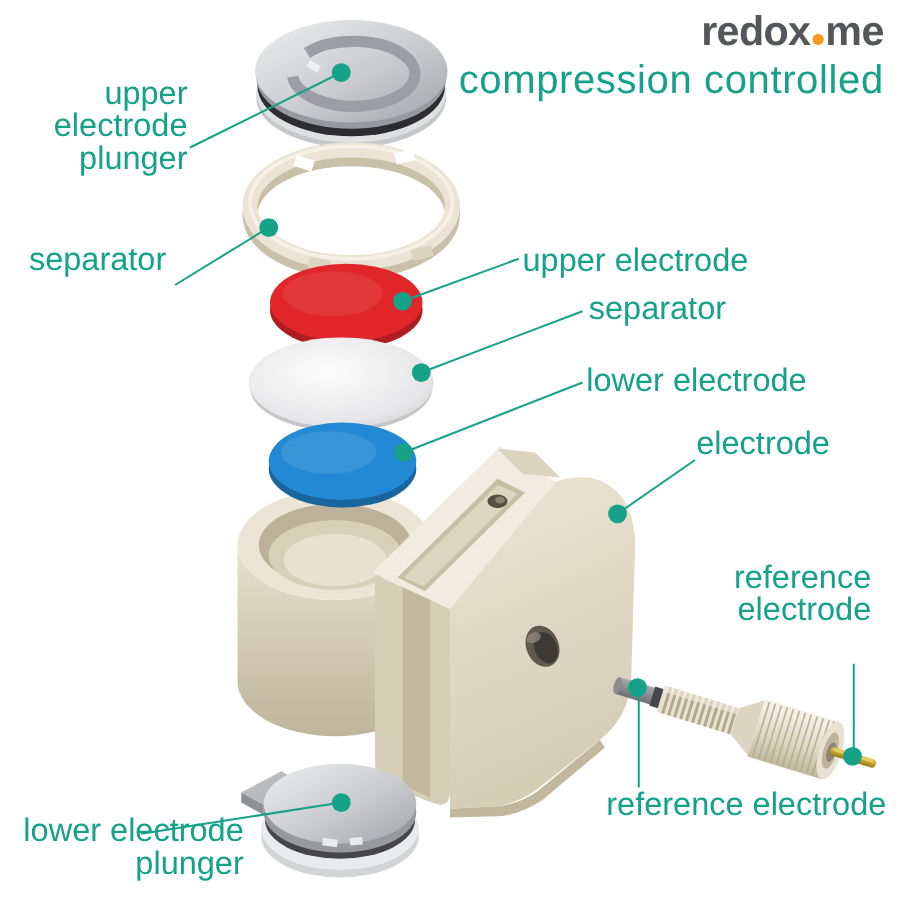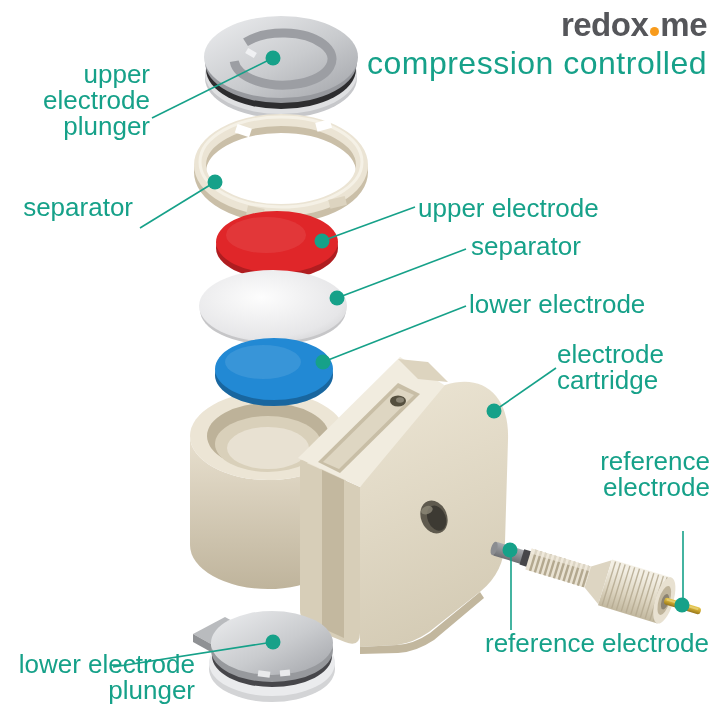--- a/index.html
+++ b/index.html
@@ -234,24 +234,23 @@
   <div class="lbl" style="left:471px;top:233px;">
     <div>separator</div>
   </div>
 
   <div class="lbl" style="left:469px;top:291px;">
     <div>lower electrode</div>
   </div>
 
   <div class="lbl" style="left:557px;top:341px;">
     <div>electrode</div>
-    <div>cartridge</div>
-  </div>
-
-  <div class="lbl ra" style="right:10px;top:448px;">
+  </div>
+
+  <div class="lbl ra" style="right:23px;top:448px;">
     <div>reference</div>
     <div>electrode</div>
   </div>
 
   <div class="lbl" style="left:485px;top:630px;">
     <div>reference electrode</div>
   </div>
 
   <div class="lbl ra" style="right:525px;top:651px;">
     <div>lower electrode</div>

